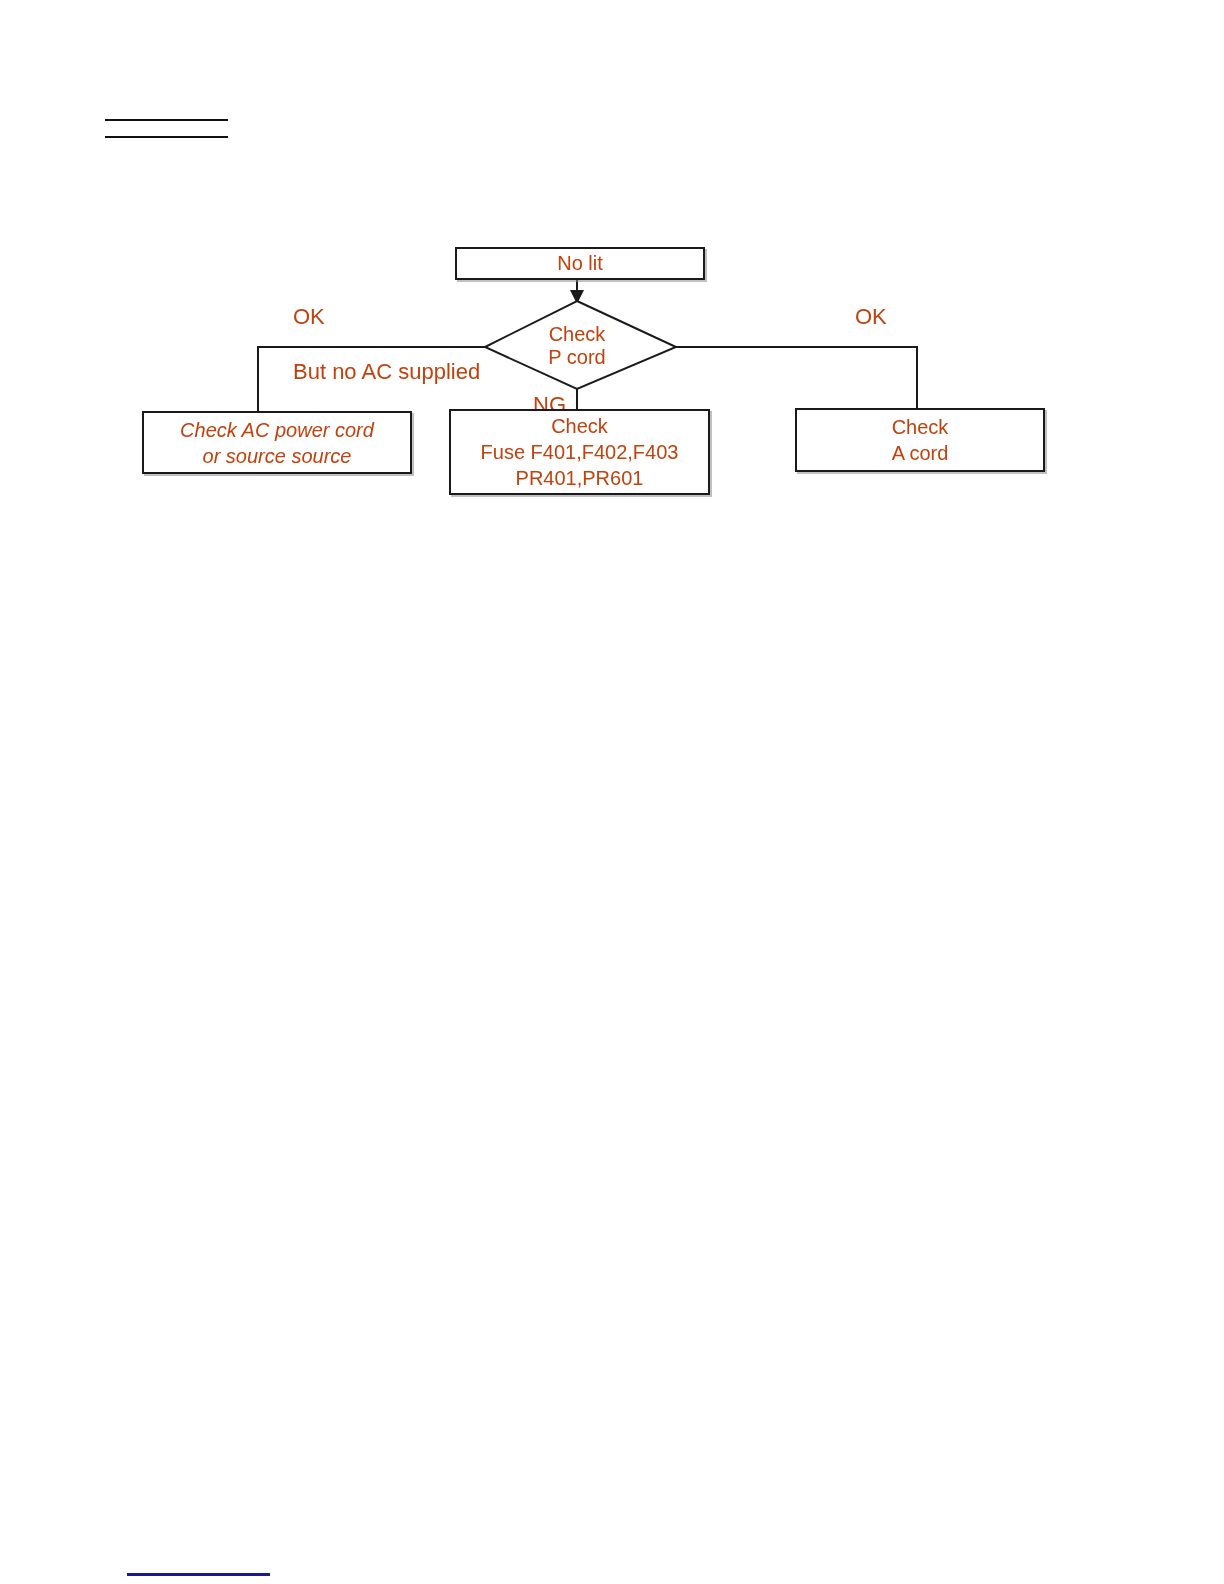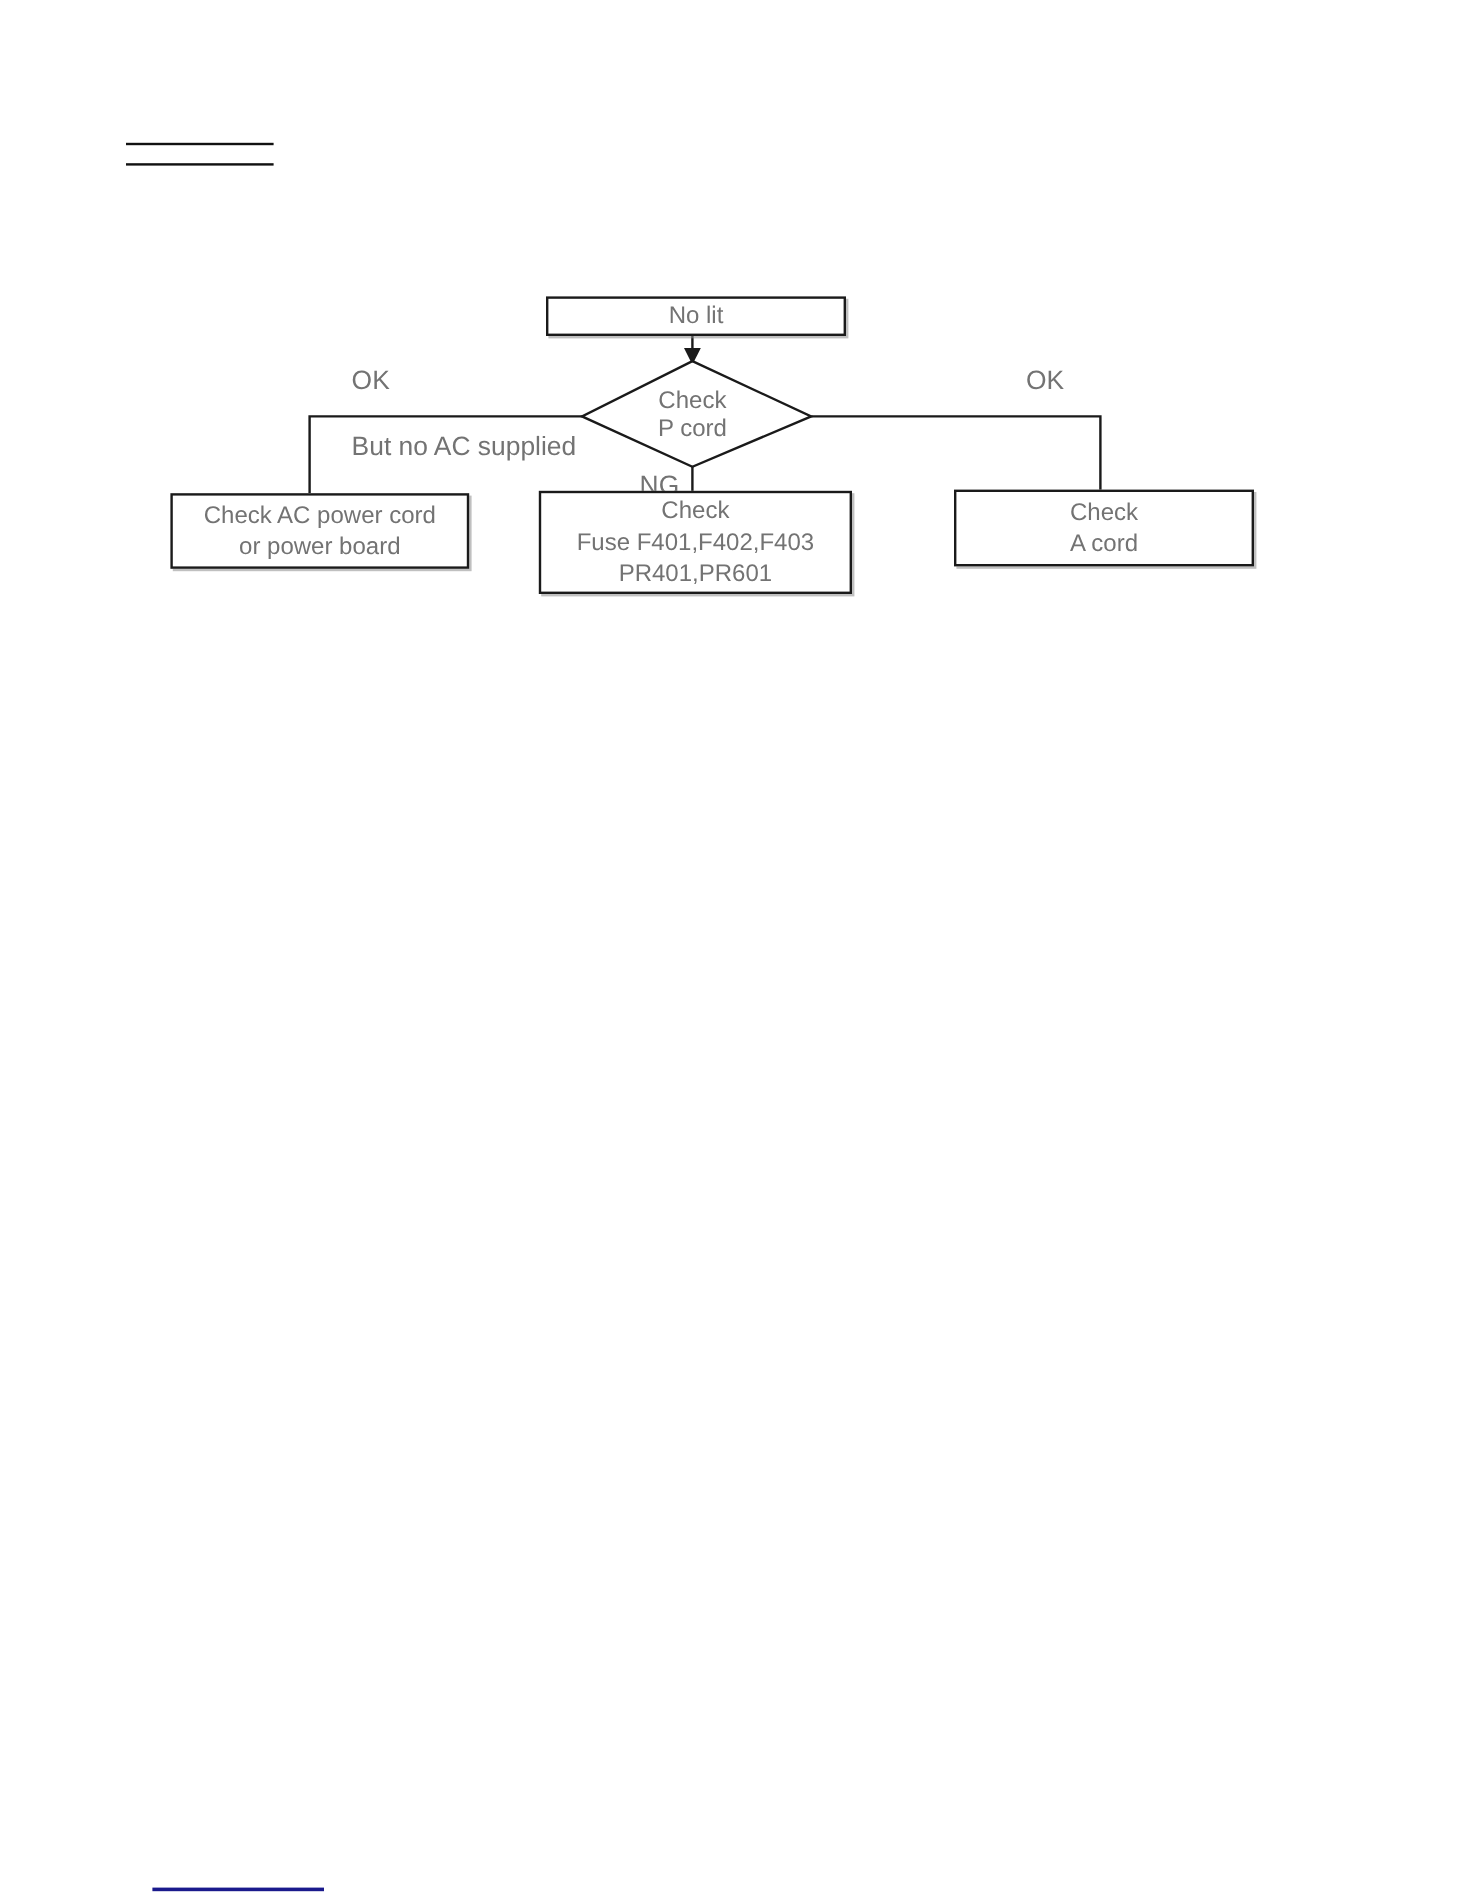--- a/index.html
+++ b/index.html
@@ -6,21 +6,21 @@
     margin: 0;
     padding: 0;
     background: #ffffff;
   }
   .page {
     position: relative;
     width: 1224px;
     height: 1584px;
     background: #ffffff;
     font-family: "Liberation Sans", "DejaVu Sans", sans-serif;
-    color: #737373;
+    color: #c2410c;
     overflow: hidden;
   }
   .heading-rule {
     position: absolute;
     left: 105px;
     width: 123px;
     height: 2px;
     background: #111111;
   }
   .rule-top { top: 119px; }
@@ -44,21 +44,21 @@
     display: flex;
     flex-direction: column;
     align-items: center;
     justify-content: center;
     font-size: 20px;
     line-height: 26px;
     text-align: center;
     white-space: pre;
   }
   .box-start   { left: 455px; top: 247px; width: 250px; height: 33px; line-height: 29px; }
-  .box-left    { left: 142px; top: 411px; width: 249px; height: 63px; }
+  .box-left    { left: 142px; top: 411px; width: 270px; height: 63px; font-style: italic; }
   .box-middle  { left: 449px; top: 409px; width: 261px; height: 86px; }
   .box-right   { left: 795px; top: 408px; width: 250px; height: 64px; }
 
   .diamond-text {
     position: absolute;
     left: 477px;
     top: 323px;
     width: 200px;
     text-align: center;
     font-size: 20px;
@@ -116,21 +116,21 @@
     <div>P cord</div>
   </div>
 
   <div class="edge-label label-ok-left">OK</div>
   <div class="edge-label label-condition">But no AC supplied</div>
   <div class="edge-label label-ng">NG</div>
   <div class="edge-label label-ok-right">OK</div>
 
   <div class="node-box box-left">
     <div>Check AC power cord</div>
-    <div>or power board</div>
+    <div>or source source</div>
   </div>
 
   <div class="node-box box-middle">
     <div>Check</div>
     <div>Fuse F401,F402,F403</div>
     <div>PR401,PR601</div>
   </div>
 
   <div class="node-box box-right">
     <div>Check</div>

